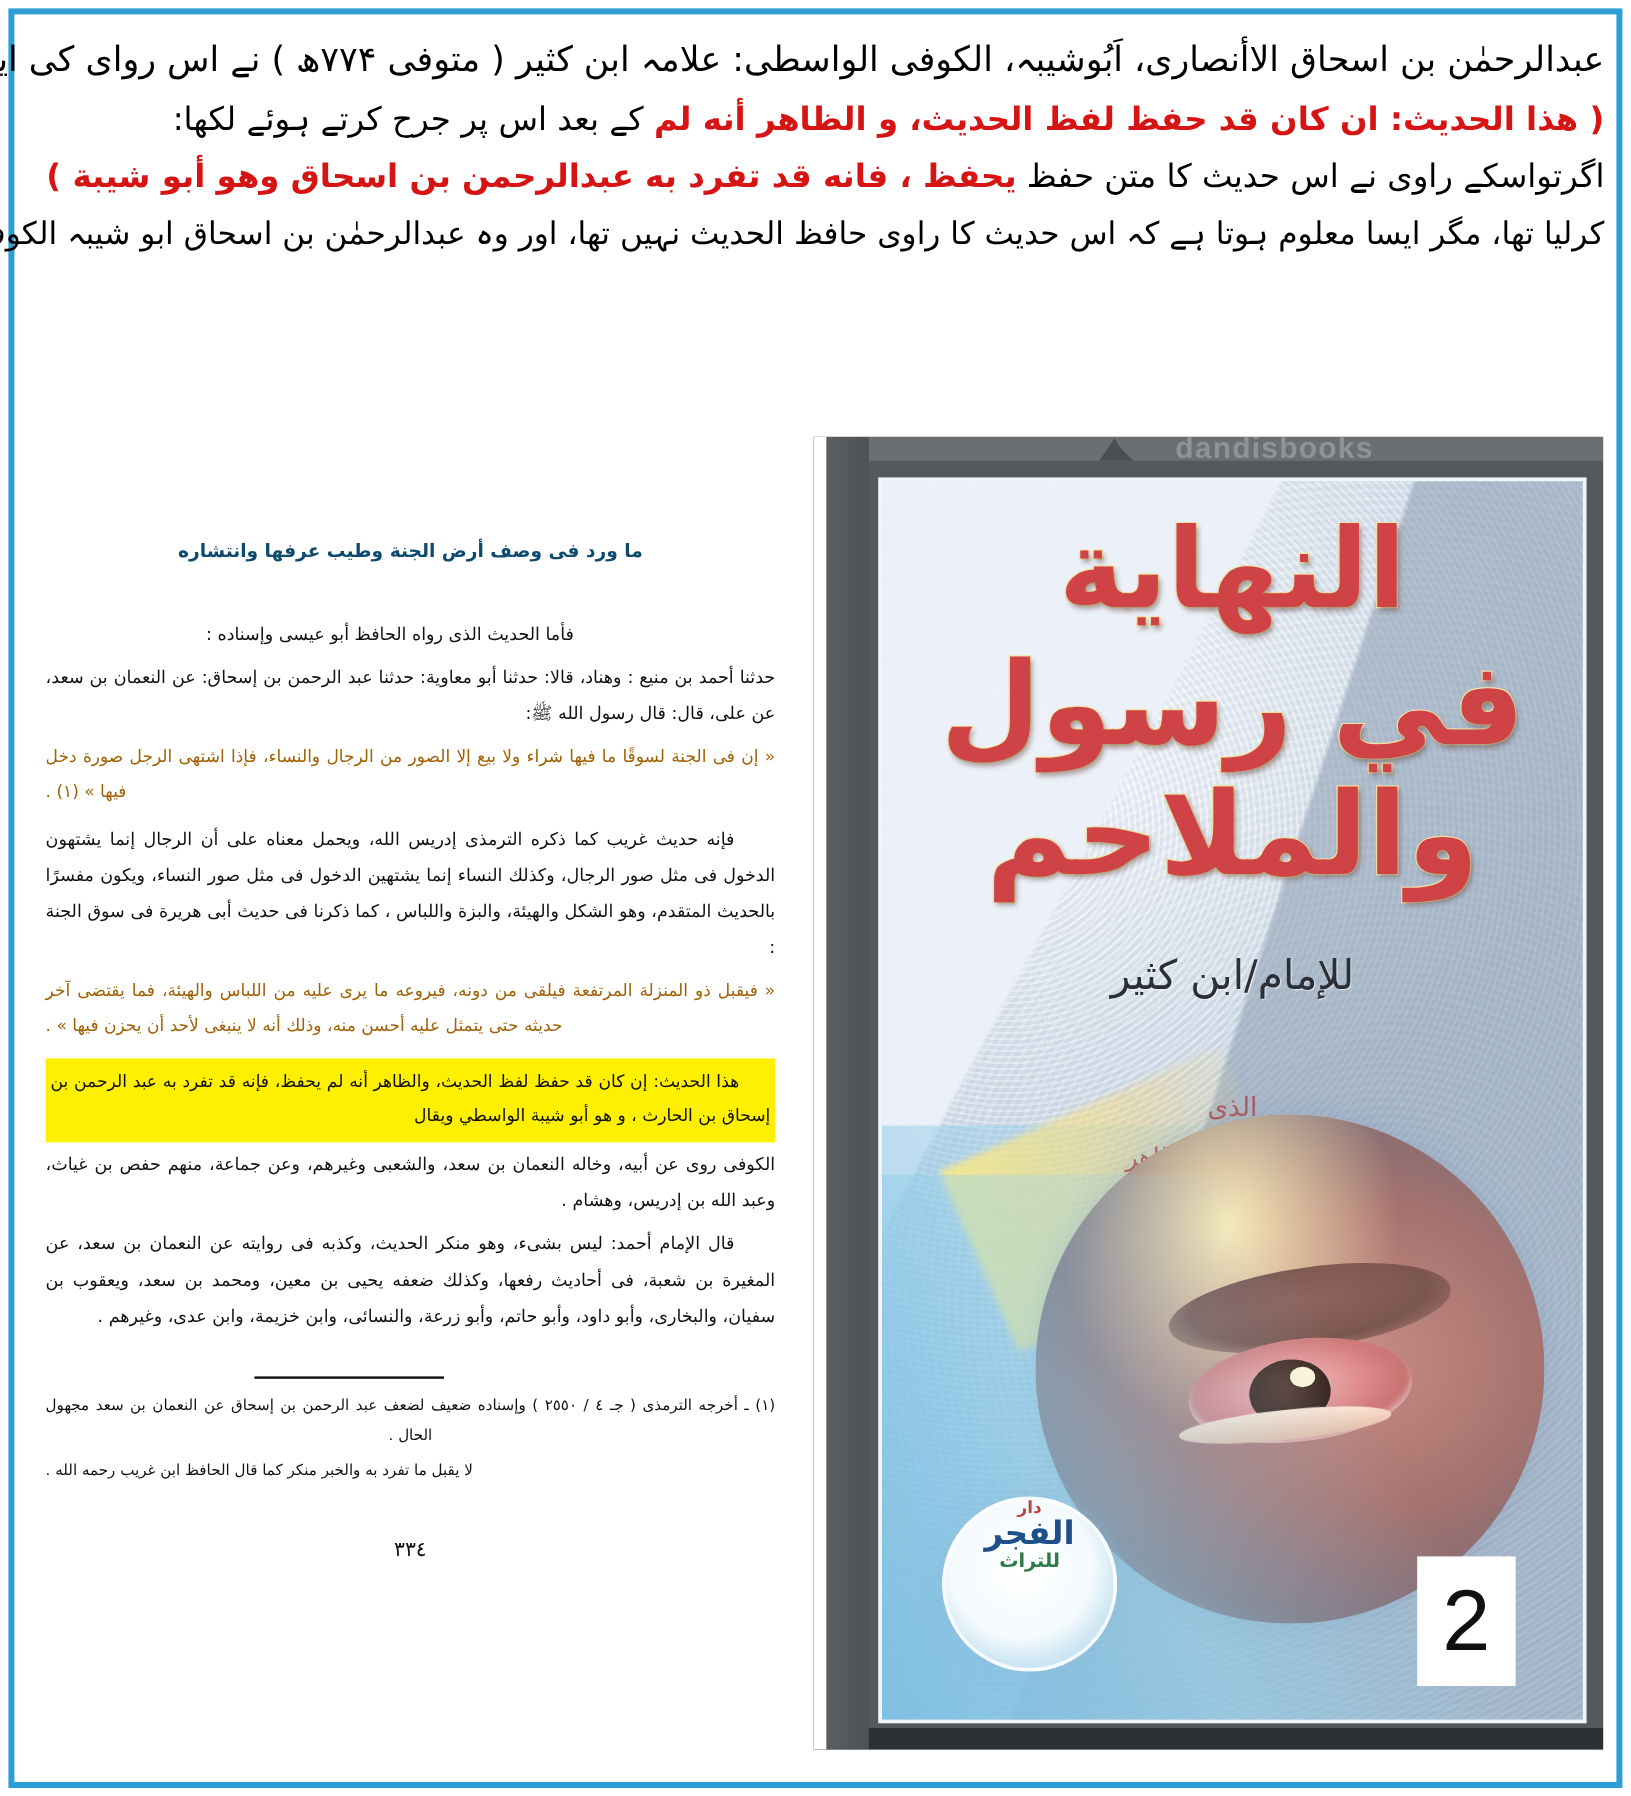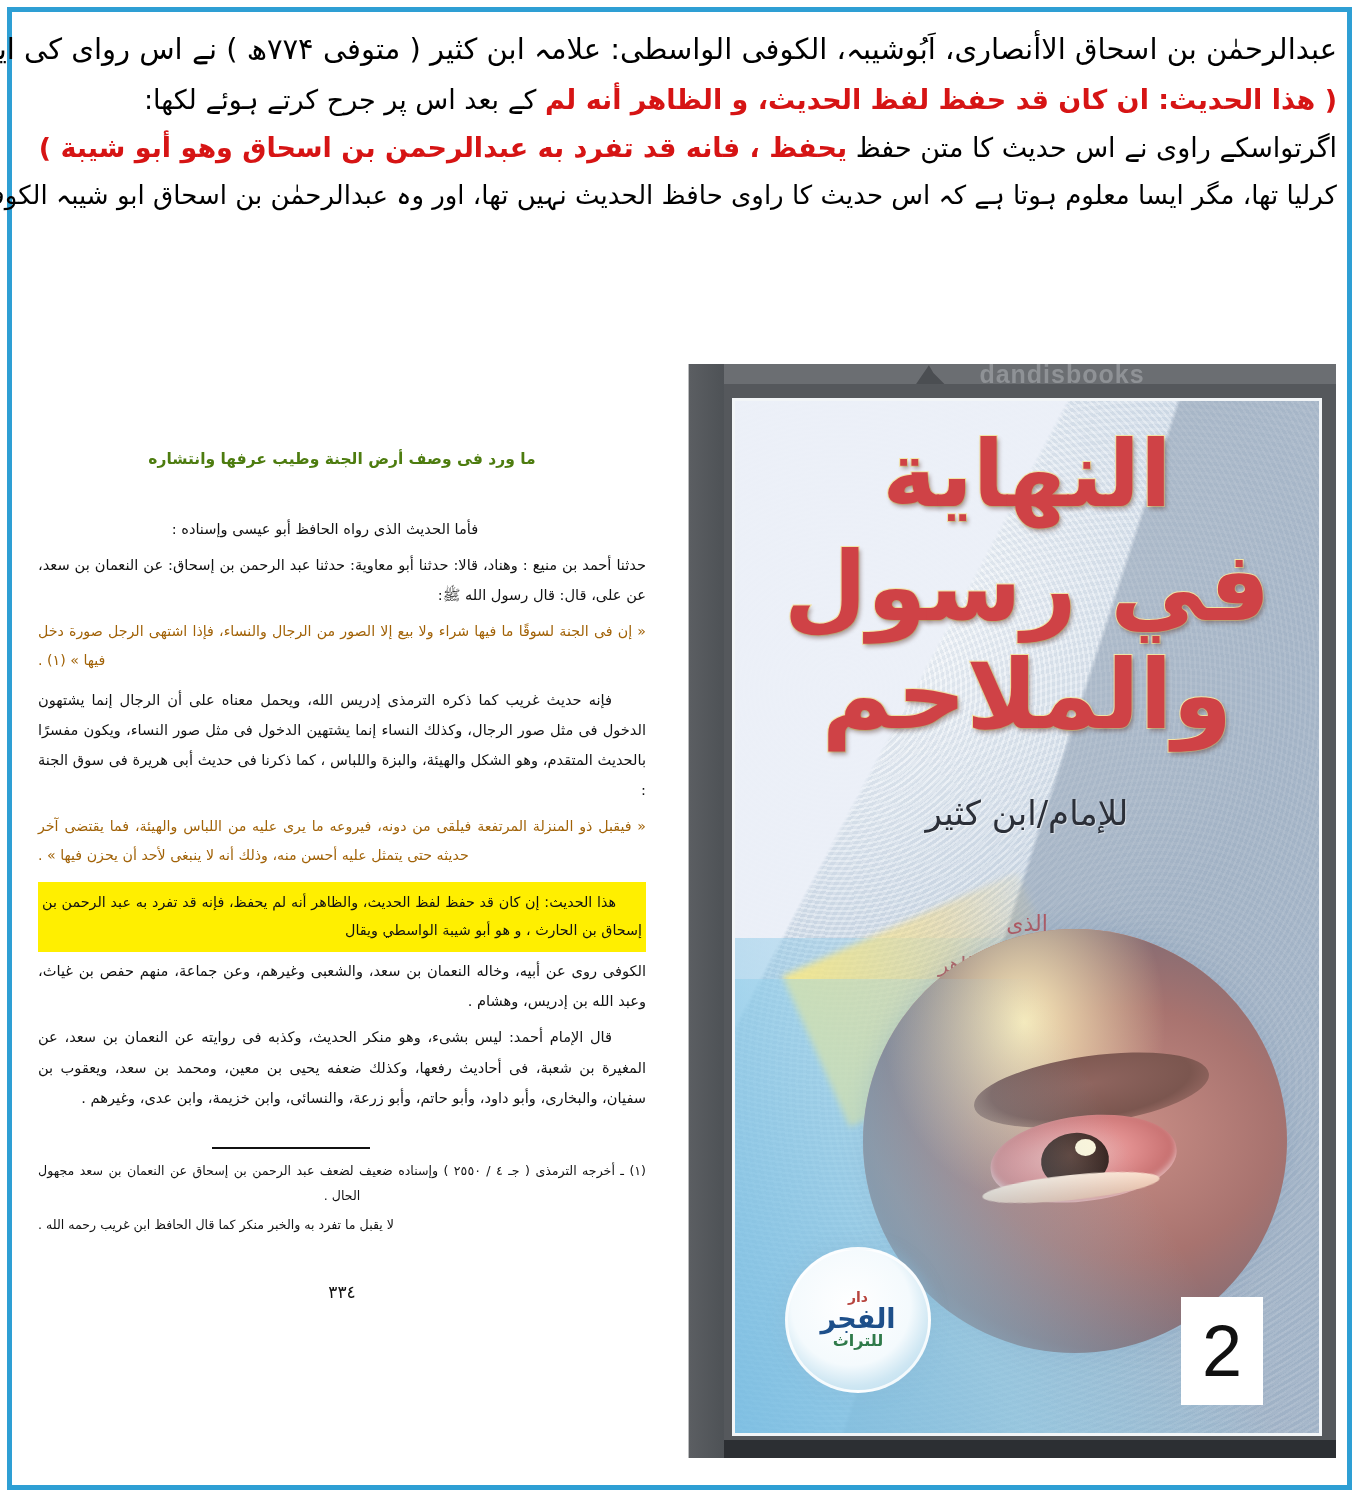--- a/index.html
+++ b/index.html
@@ -78,21 +78,21 @@
     direction: rtl;
     text-align: justify;
     color: #111;
   }
   .scan-heading {
     text-align: center;
     font-family: "DejaVu Sans", "Liberation Sans", sans-serif;
     font-size: 15.5px;
     font-weight: bold;
     margin: 30px 0 46px 0;
-    color: #4d7c0f;
+    color: #0c4a6e;
     letter-spacing: 0.3px;
   }
   .scan-p {
     font-family: "DejaVu Sans", "Liberation Sans", sans-serif;
     font-size: 14.6px;
     line-height: 2.07;
     margin: 0 0 6px 0;
     color: #111;
     text-align: justify;
     text-align-last: right;
@@ -349,21 +349,21 @@
     transform: rotate(-24deg);
     filter: blur(3px);
   }
   
   .cv-logo {
     position:absolute; left: 50px; bottom: 40px;
     width: 140px; height: 140px;
     border-radius: 50%;
     background: radial-gradient(circle at 45% 40%, #ffffff 0%, #f4fafd 52%, #cfe7f3 70%, #a9d3e9 100%);
     border: 3px solid rgba(255,255,255,0.8);
-    display:flex; align-items:center; justify-content:center;
+    display:flex; justify-content:center;
     direction: rtl;
     box-shadow: 0 0 16px rgba(140,185,215,0.55);
   }
   .cv-logo .lg-txt {
     font-family: "DejaVu Sans", "Liberation Sans", sans-serif;
     font-size: 27px;
     font-weight: bold;
     color: #1d4f8a;
     line-height: 1.06;
     text-align: center;

